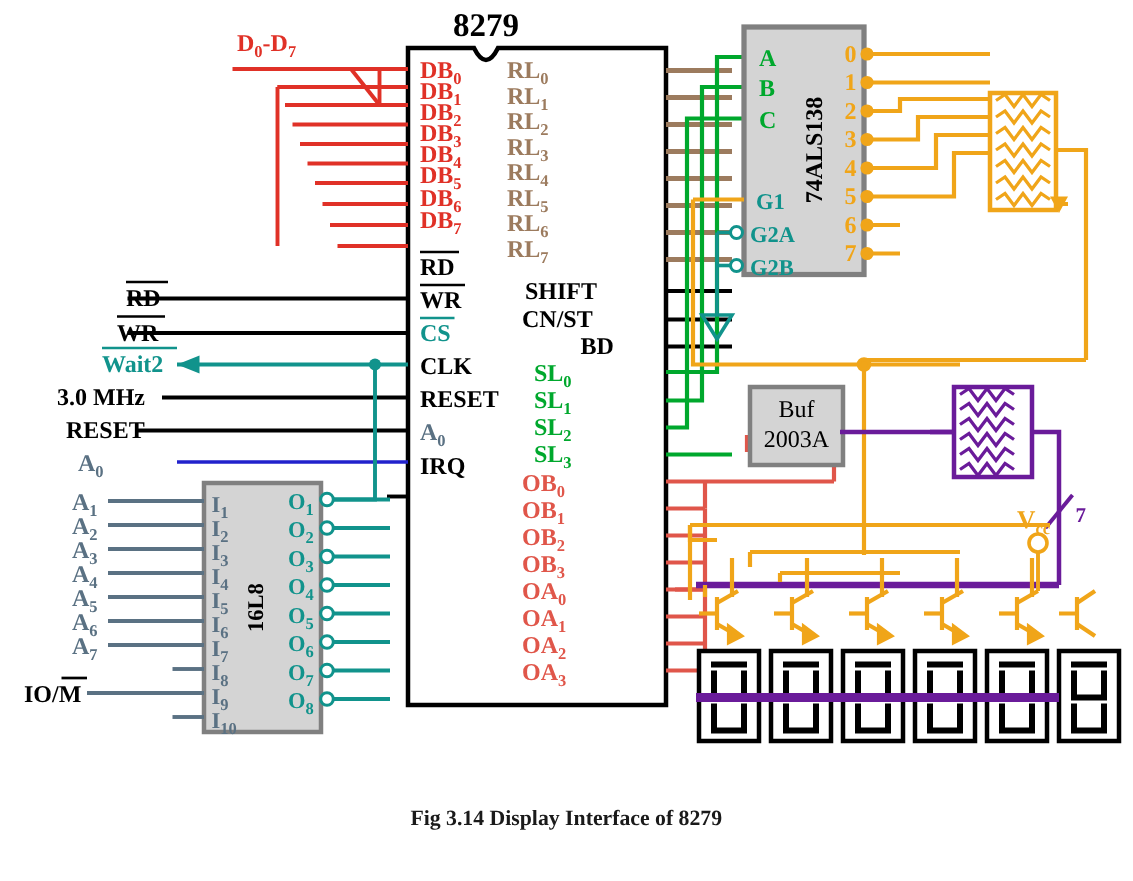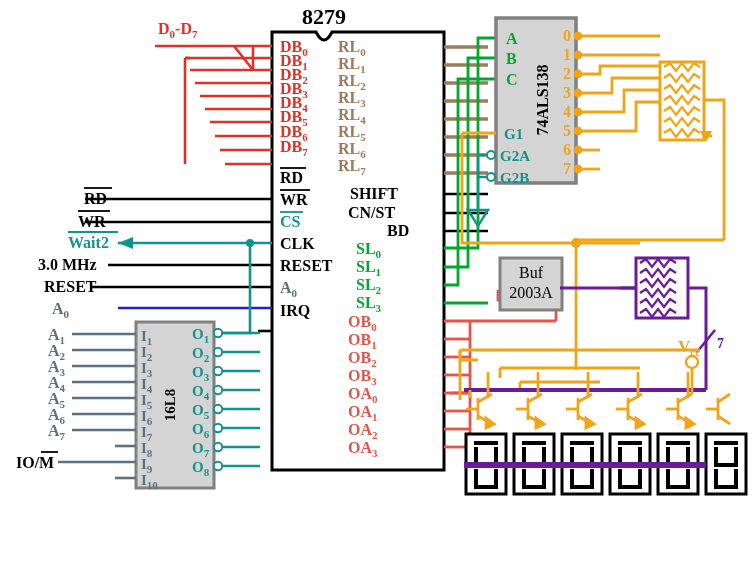--- a/index.html
+++ b/index.html
@@ -491,14 +491,15 @@
   <g font-family="'Liberation Serif',serif" font-size="16">
     <text x="531" y="278" text-anchor="middle" fill="#000000">Buf</text>
     <text x="531" y="298" text-anchor="middle" fill="#000000">2003A</text>
   </g>
 
   <text x="678" y="352" font-family="'Liberation Serif',serif" font-size="17" font-weight="bold" fill="#f0a519">V<tspan font-size="11" dy="4">cc</tspan></text>
   <text x="717" y="348" font-family="'Liberation Serif',serif" font-size="14" font-weight="bold" fill="#6a1b9a">7</text>
 
 </svg>
 
+<div class="cap">Fig 3.14 Display Interface of 8279</div>
 
 </div>
 
 </body></html>

